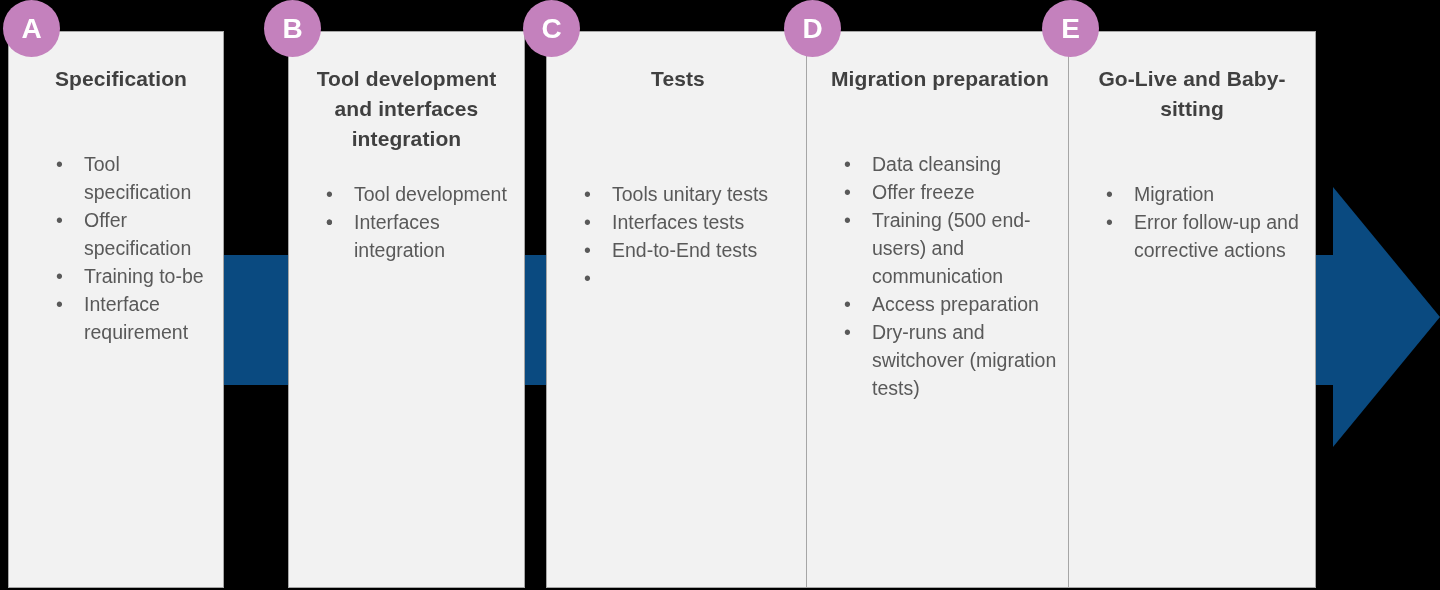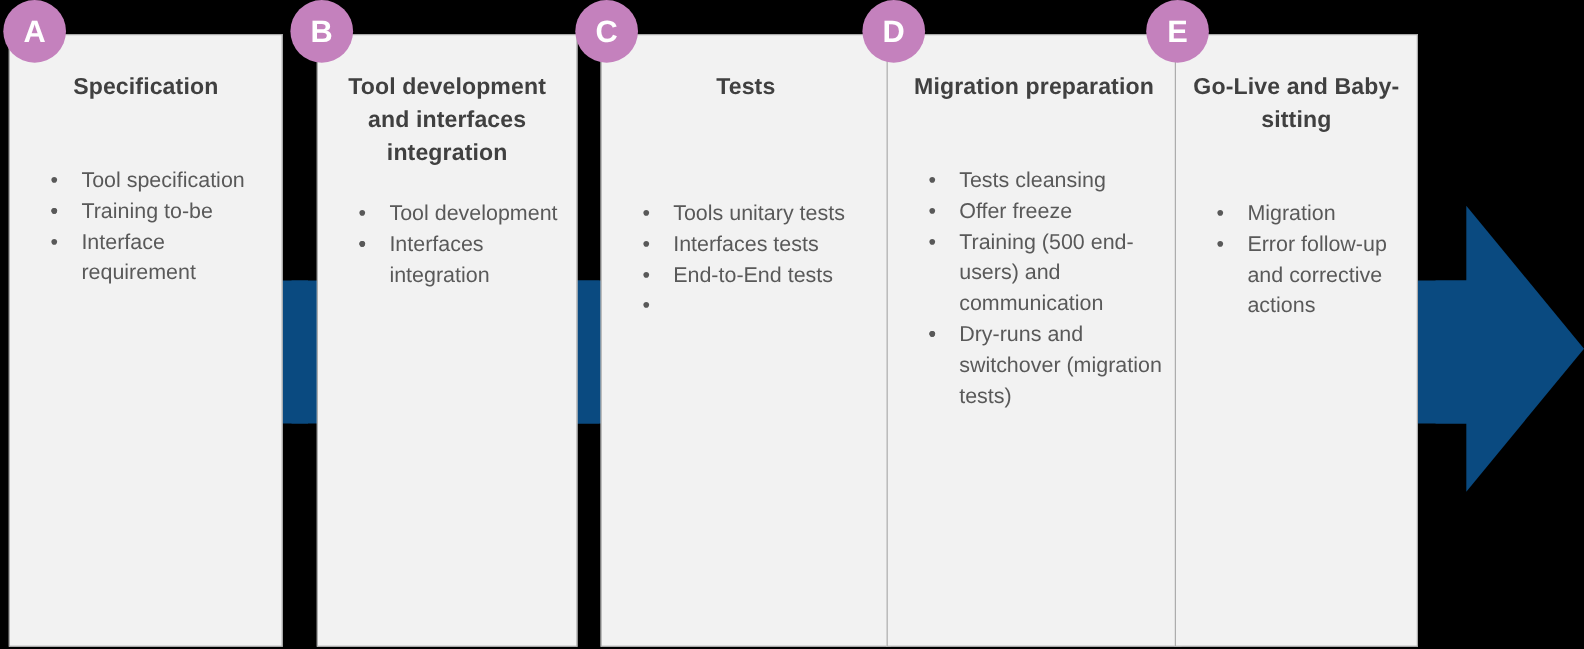--- a/index.html
+++ b/index.html
@@ -97,25 +97,25 @@
     font-size: 28px;
     font-weight: bold;
     display: flex;
     align-items: center;
     justify-content: center;
     top: 0px;
     z-index: 10;
   }
 
   
-  #card-a { left: 8px;    width: 249px; }
+  #card-a { left: 8px;    width: 216px; padding-left: 10px; }
   #card-b { left: 288px;  width: 237px; }
   #card-c { left: 546px;  width: 264px; }
   #card-d { left: 806px;  width: 268px; }
-  #card-e { left: 1068px; width: 221px; }
+  #card-e { left: 1068px; width: 248px; }
 
   #card-a .card-list { padding-top: 56px; }
   #card-b .card-list { padding-top: 26px; }
   #card-c .card-list { padding-top: 86px; }
   #card-d .card-list { padding-top: 56px; }
   #card-e .card-list { padding-top: 56px; }
 
   #badge-a { left: 3px; }
   #badge-b { left: 264px; }
   #badge-c { left: 523px; }
@@ -133,21 +133,21 @@
   <div class="band" style="left:785px; top:255px; width:285px; height:130px;"></div>
   <div class="band" style="left:1045px; top:255px; width:290px; height:130px;"></div>
 
   <div class="arrow-shaft" style="left:1305px; top:255px; width:30px; height:130px;"></div>
   <div class="arrow-head" style="left:1333px; top:187px;"></div>
 
   <div class="card" id="card-a">
     <div class="card-title">Specification</div>
     <ul class="card-list">
       <li><span class="bullet">•</span><span>Tool specification</span></li>
-      <li><span class="bullet">•</span></li>
+      <li><span class="bullet">•</span><span>Offer specification</span></li>
       <li><span class="bullet">•</span><span>Training to-be</span></li>
       <li><span class="bullet">•</span><span>Interface requirement</span></li>
     </ul>
   </div>
 
   <div class="card" id="card-b">
     <div class="card-title">Tool development and interfaces integration</div>
     <ul class="card-list">
       <li><span class="bullet">•</span><span>Tool development</span></li>
       <li><span class="bullet">•</span></li>
@@ -161,24 +161,24 @@
       <li><span class="bullet">•</span><span>Tools unitary tests</span></li>
       <li><span class="bullet">•</span><span>Interfaces tests</span></li>
       <li><span class="bullet">•</span><span>End-to-End tests</span></li>
       <li><span class="bullet">•</span></li>
     </ul>
   </div>
 
   <div class="card" id="card-d">
     <div class="card-title">Migration preparation</div>
     <ul class="card-list">
-      <li><span class="bullet">•</span><span>Tests cleansing</span></li>
+      <li><span class="bullet">•</span><span>Data cleansing</span></li>
       <li><span class="bullet">•</span><span>Offer freeze</span></li>
       <li><span class="bullet">•</span><span>Training (500 end-users) and communication</span></li>
-      <li><span class="bullet">•</span></li>
+      <li><span class="bullet">•</span><span>Access preparation</span></li>
       <li><span class="bullet">•</span><span>Dry-runs and switchover (migration tests)</span></li>
     </ul>
   </div>
 
   <div class="card" id="card-e">
     <div class="card-title">Go-Live and Baby-sitting</div>
     <ul class="card-list">
       <li><span class="bullet">•</span><span>Migration</span></li>
       <li><span class="bullet">•</span><span>Error follow-up and corrective actions</span></li>
     </ul>

